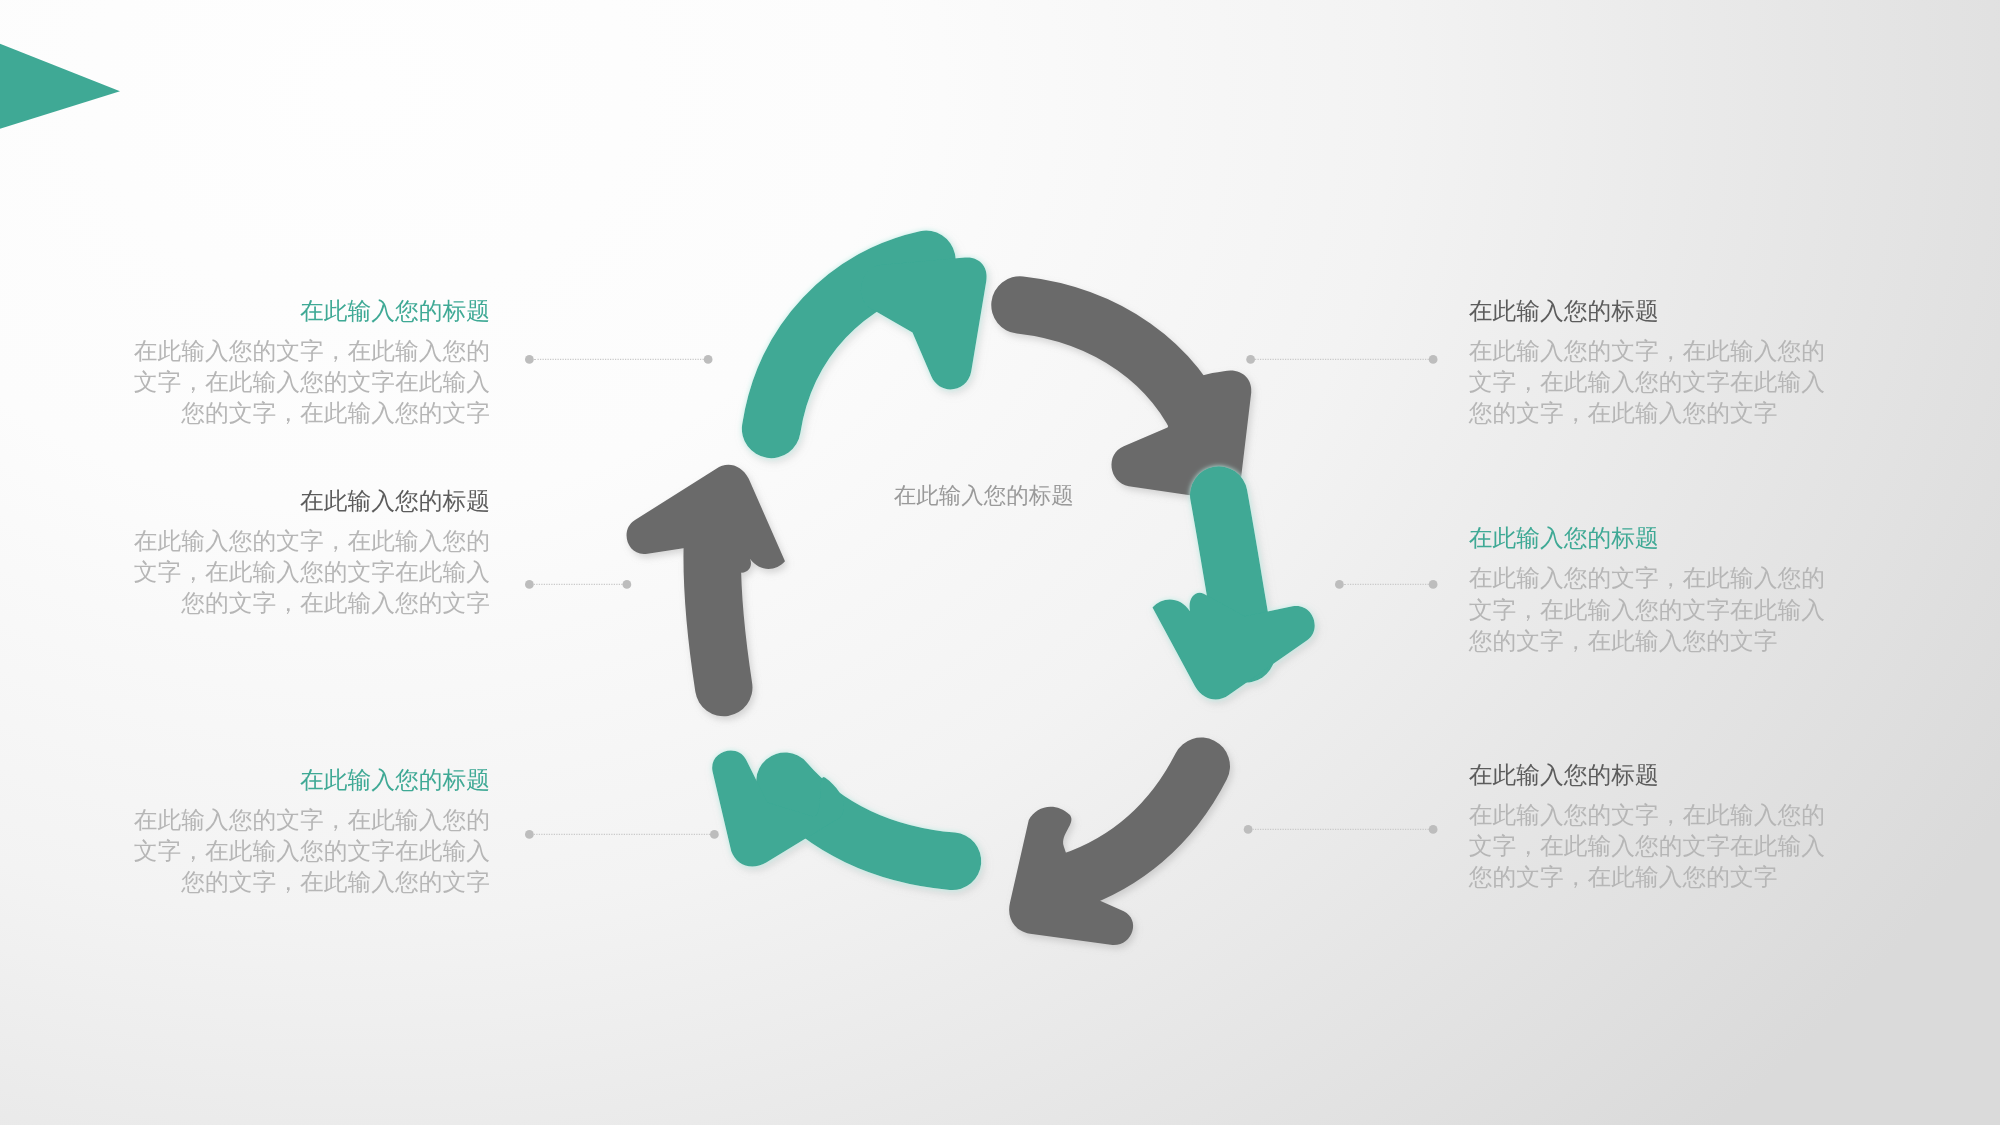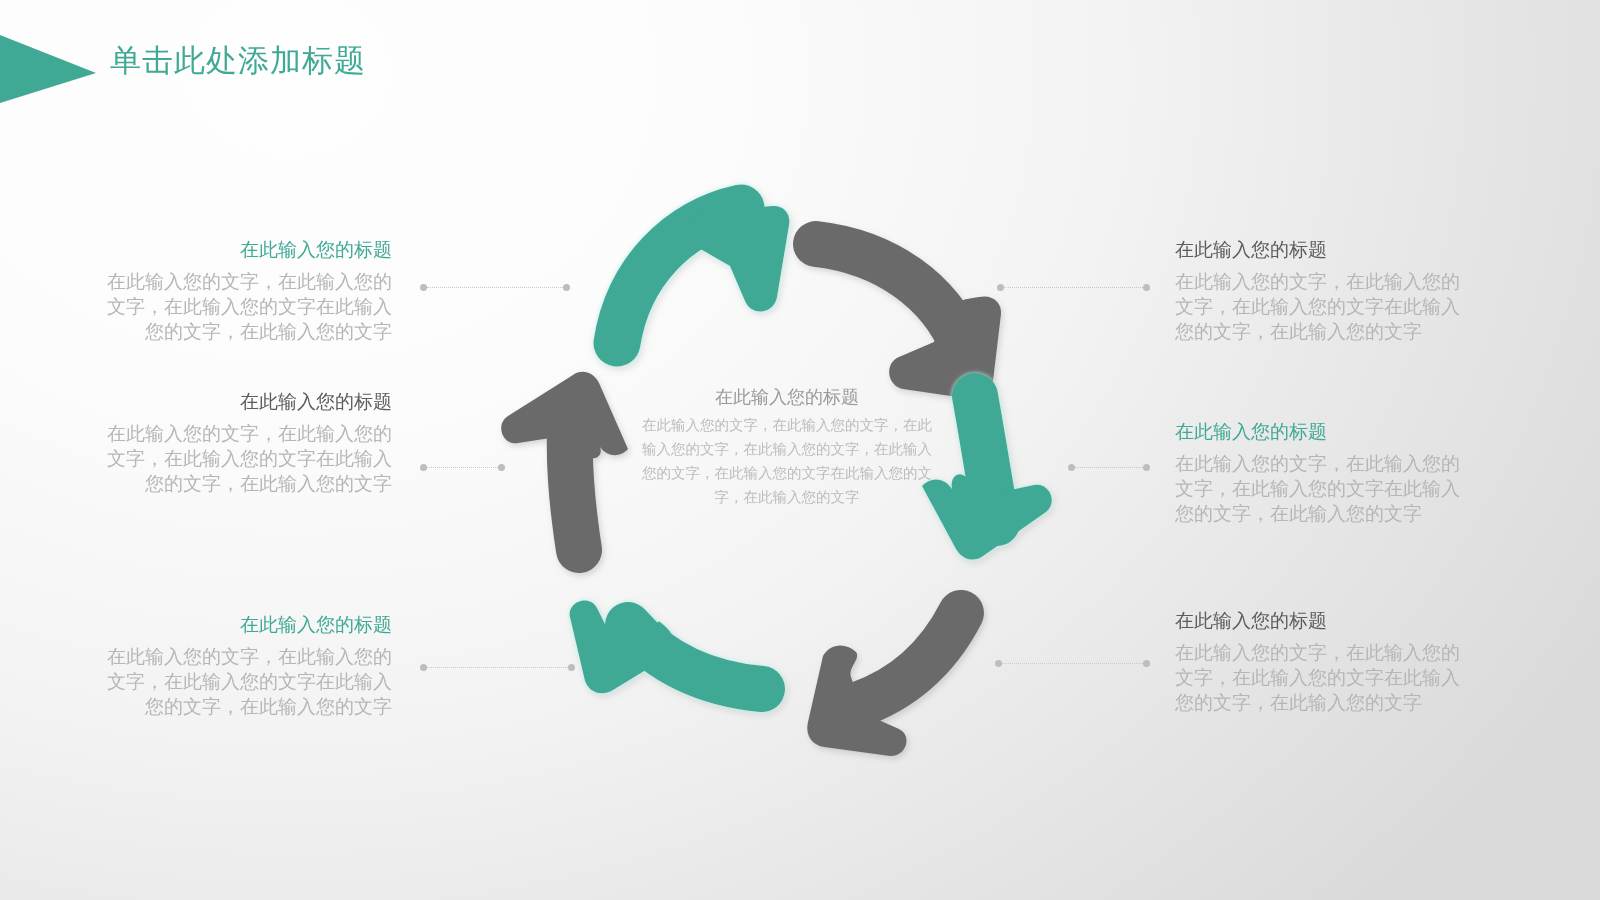--- a/index.html
+++ b/index.html
@@ -138,21 +138,20 @@
 </style>
 </head>
 <body>
 
 <div id="slide">
 
   <svg id="title-marker" viewBox="0 0 96 72" xmlns="http://www.w3.org/2000/svg">
     <polygon points="0,2 96,40 0,70" fill="#3fa995"></polygon>
   </svg>
 
-  <div id="page-title">单击此处添加标题</div>
 
   <svg id="arrow-layer" viewBox="0 0 1600 900" xmlns="http://www.w3.org/2000/svg">
     <defs>
       <filter id="softshadow" x="-30%" y="-30%" width="160%" height="160%">
         <feDropShadow dx="2" dy="3" stdDeviation="3" flood-color="#9a9a9a" flood-opacity="0.38"></feDropShadow>
       </filter>
       <filter id="tealglow" x="-30%" y="-30%" width="160%" height="160%">
         <feDropShadow dx="0" dy="0" stdDeviation="2.2" flood-color="#bdf3ea" flood-opacity="0.95"></feDropShadow>
         <feDropShadow dx="2" dy="3" stdDeviation="3" flood-color="#9a9a9a" flood-opacity="0.28"></feDropShadow>
       </filter>
@@ -237,21 +236,20 @@
                L 508 416
                C 495 424, 502 446, 518 443
                L 557 437
                L 589 457
                C 597 461, 603 454, 600 447 Z" fill="#6b6b6b"></path>
     </g>
   </svg>
 
   <div id="center-text">
     <div class="c-title">在此输入您的标题</div>
-    <div class="c-body">在此输入您的文字，在此输入您的文字，在此输入您的文字，在此输入您的文字，在此输入您的文字，在此输入您的文字在此输入您的文字，在此输入您的文字</div>
   </div>
 
   <div class="connector" id="conn-l1">
     <span class="dot a"></span>
     <span class="line"></span>
     <span class="dot b"></span>
   </div>
   <div class="connector" id="conn-l2">
     <span class="dot a"></span>
     <span class="line"></span>

